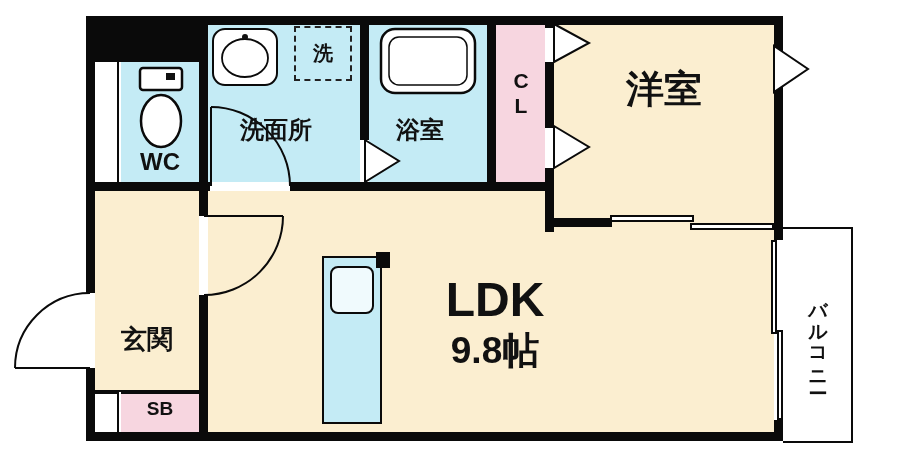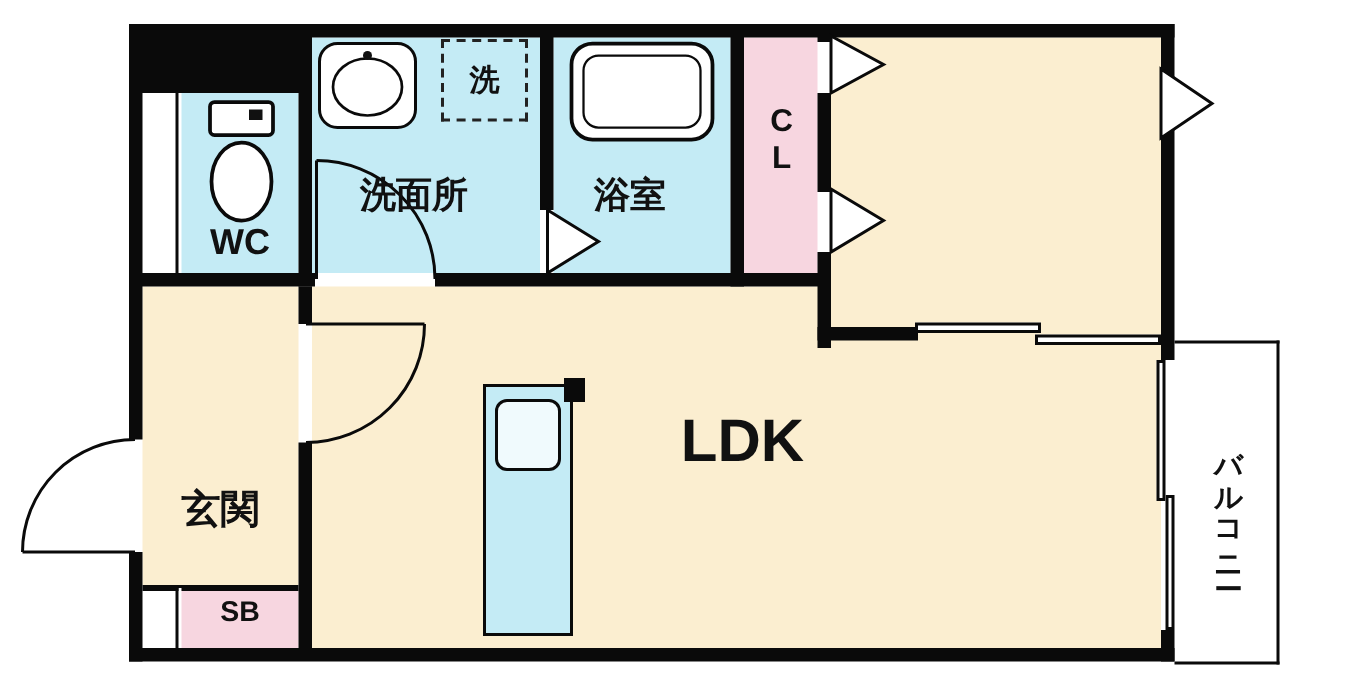--- a/index.html
+++ b/index.html
@@ -98,18 +98,20 @@
     <g>
       <rect x="381" y="29" width="94" height="64" rx="14" fill="#ffffff" stroke="#0a0a0a" stroke-width="2.5"></rect>
       <rect x="389" y="37" width="78" height="48" rx="10" fill="none" stroke="#0a0a0a" stroke-width="1.5"></rect>
     </g>
   </svg>
 
   <div class="label" style="left:121px;top:148px;width:78px;font-size:24px;">WC</div>
   <div class="label" style="left:208px;top:114px;width:136px;font-size:24px;">洗面所</div>
   <div class="label" style="left:369px;top:114px;width:102px;font-size:24px;">浴室</div>
   <div class="label vtext" style="left:496px;top:58px;width:49px;height:72px;font-size:21px;letter-spacing:2px;">CL</div>
-  <div class="label" style="left:390px;top:272px;width:210px;font-size:40px;">LDK</div>
+  <div class="label" style="left:554px;top:64px;width:220px;font-size:38px;">洋室</div>
+  <div class="label" style="left:390px;top:272px;width:210px;font-size:48px;">LDK</div>
+  <div class="label" style="left:390px;top:326px;width:210px;font-size:37px;">9.8帖</div>
   <div class="label" style="left:121px;top:398px;width:78px;font-size:19px;">SB</div>
   <div class="label" style="left:95px;top:322px;width:104px;font-size:26px;">玄関</div>
   <div class="label vtext" style="left:783px;top:240px;width:70px;height:192px;font-size:19px;letter-spacing:2px;">バルコニー</div>
 
 </div>
 
 </body></html>

